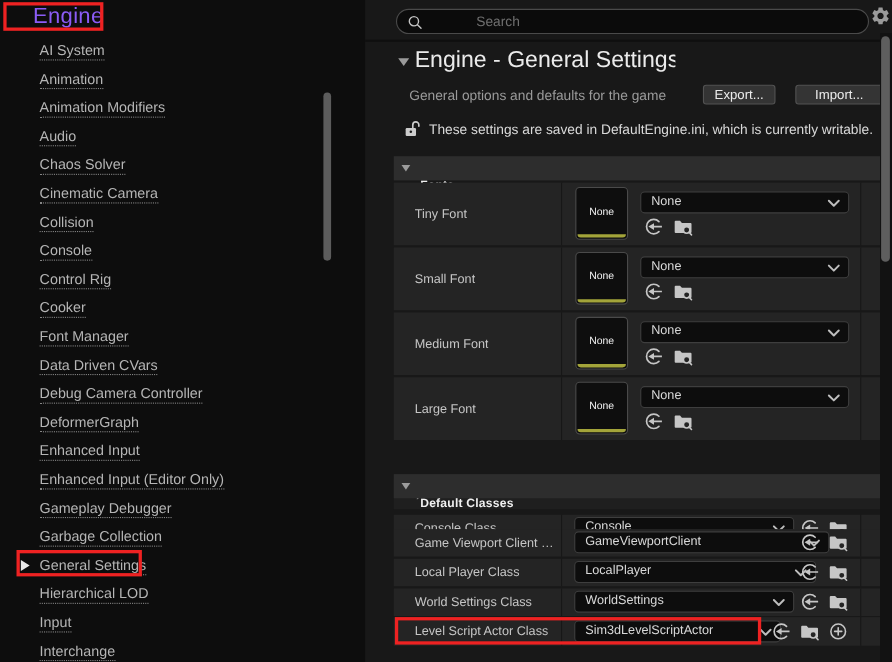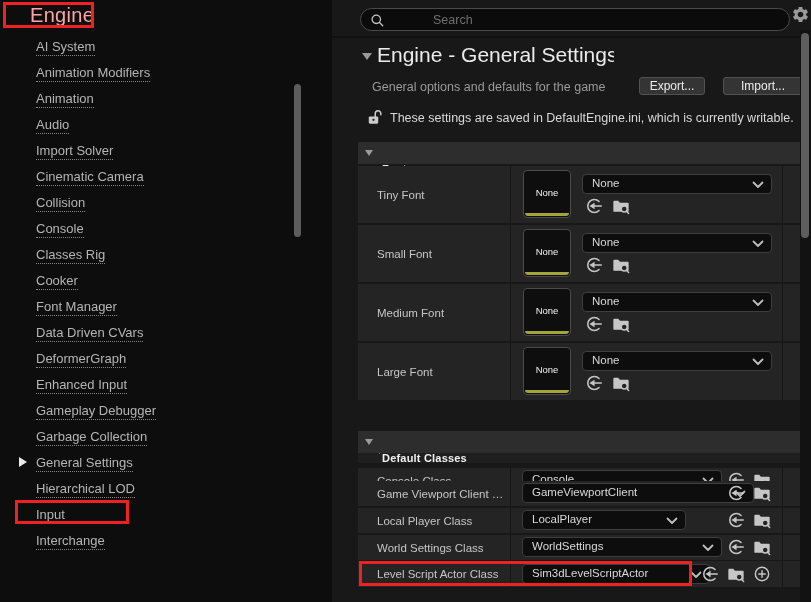--- a/index.html
+++ b/index.html
@@ -7,21 +7,21 @@
     --hdr:#2d2d2d; --adv:#1f1f1f; --input:#0d0d0d; --bord:#3e3e3e;
     --txt:#c6c6c6; --val:#d9d9d9; --ic:#c6c6c6; --accent:#a3a43a;
   }
   *{box-sizing:border-box; margin:0; padding:0;}
   html,body{width:811px;height:602px;overflow:hidden;}
   body{position:relative;background:#141414;font-family:"Liberation Sans",sans-serif;}
   .abs{position:absolute;}
 
   
   .sidebar{left:0;top:0;width:332px;height:602px;background:var(--side-bg);}
-  .side-title{left:30px;top:4px;font-size:20px;color:#fca5a5;letter-spacing:.3px;}
+  .side-title{left:30px;top:4px;font-size:20px;color:#8b5cf6;letter-spacing:.3px;}
   .side-list{left:0;top:33px;width:292px;}
   .side-item{height:26px;line-height:26px;padding-left:36px;position:relative;white-space:nowrap;cursor:pointer;}
   .side-item span{font-size:13px;color:#b5b5b5;border-bottom:1px dotted #858585;padding-bottom:1px;}
   .gs-tri{position:absolute;left:19px;top:8px;width:0;height:0;
           border-left:8px solid #e9e9e9;border-top:5px solid transparent;border-bottom:5px solid transparent;}
   .side-scroll{left:294px;top:84px;width:7px;height:153px;background:#5c5c5c;border-radius:3.5px;}
 
   
   .anno{border:3px solid var(--red);pointer-events:none;z-index:50;}
 
@@ -109,33 +109,35 @@
       <circle cx="8.4" cy="8.4" r="5.6" fill="none" stroke="currentColor" stroke-width="1.7"></circle>
       <path d="M12.7 12.7 L17 17" stroke="currentColor" stroke-width="1.7" stroke-linecap="round"></path>
     </g>
   </defs>
 </svg>
 
 <div class="abs sidebar">
   <div class="abs side-title">Engine</div>
   <div class="abs side-list">
     <div class="side-item"><span>AI System</span></div>
+    <div class="side-item"><span>Animation</span></div>
     <div class="side-item"><span>Animation Modifiers</span></div>
-    <div class="side-item"><span>Animation</span></div>
     <div class="side-item"><span>Audio</span></div>
-    <div class="side-item"><span>Import Solver</span></div>
+    <div class="side-item"><span>Chaos Solver</span></div>
     <div class="side-item"><span>Cinematic Camera</span></div>
     <div class="side-item"><span>Collision</span></div>
     <div class="side-item"><span>Console</span></div>
-    <div class="side-item"><span>Classes Rig</span></div>
+    <div class="side-item"><span>Control Rig</span></div>
     <div class="side-item"><span>Cooker</span></div>
     <div class="side-item"><span>Font Manager</span></div>
     <div class="side-item"><span>Data Driven CVars</span></div>
+    <div class="side-item"><span>Debug Camera Controller</span></div>
     <div class="side-item"><span>DeformerGraph</span></div>
     <div class="side-item"><span>Enhanced Input</span></div>
+    <div class="side-item"><span>Enhanced Input (Editor Only)</span></div>
     <div class="side-item"><span>Gameplay Debugger</span></div>
     <div class="side-item"><span>Garbage Collection</span></div>
     <div class="side-item">
       <i class="gs-tri"></i>
       <span>General Settings</span>
     </div>
     <div class="side-item"><span>Hierarchical LOD</span></div>
     <div class="side-item"><span>Input</span></div>
     <div class="side-item"><span>Interchange</span></div>
   </div>
@@ -302,21 +304,21 @@
     </svg>
   <svg class="ic18" style="position:absolute;left:395px;top:3px" viewBox="0 0 20 20">
       <use href="#i-browse"></use>
     </svg>
 </div>
 
 <div class="abs row" style="top:508px;height:25px">
   <div class="rlabel">Local Player Class</div>
   <div class="cdiv1"></div>
     <div class="cdiv2"></div>
-  <div class="dd" style="left:164px;top:2px;width:164px">
+  <div class="dd" style="left:164px;top:2px;width:220px">
       <span class="dt">LocalPlayer</span>
       <svg width="12" height="8" viewBox="0 0 12 8">
         <use href="#i-chev"></use>
       </svg>
     </div>
   <svg class="ic18" style="position:absolute;left:369px;top:3px" viewBox="0 0 20 20">
       <use href="#i-usesel"></use>
     </svg>
   <svg class="ic18" style="position:absolute;left:395px;top:3px" viewBox="0 0 20 20">
       <use href="#i-browse"></use>

